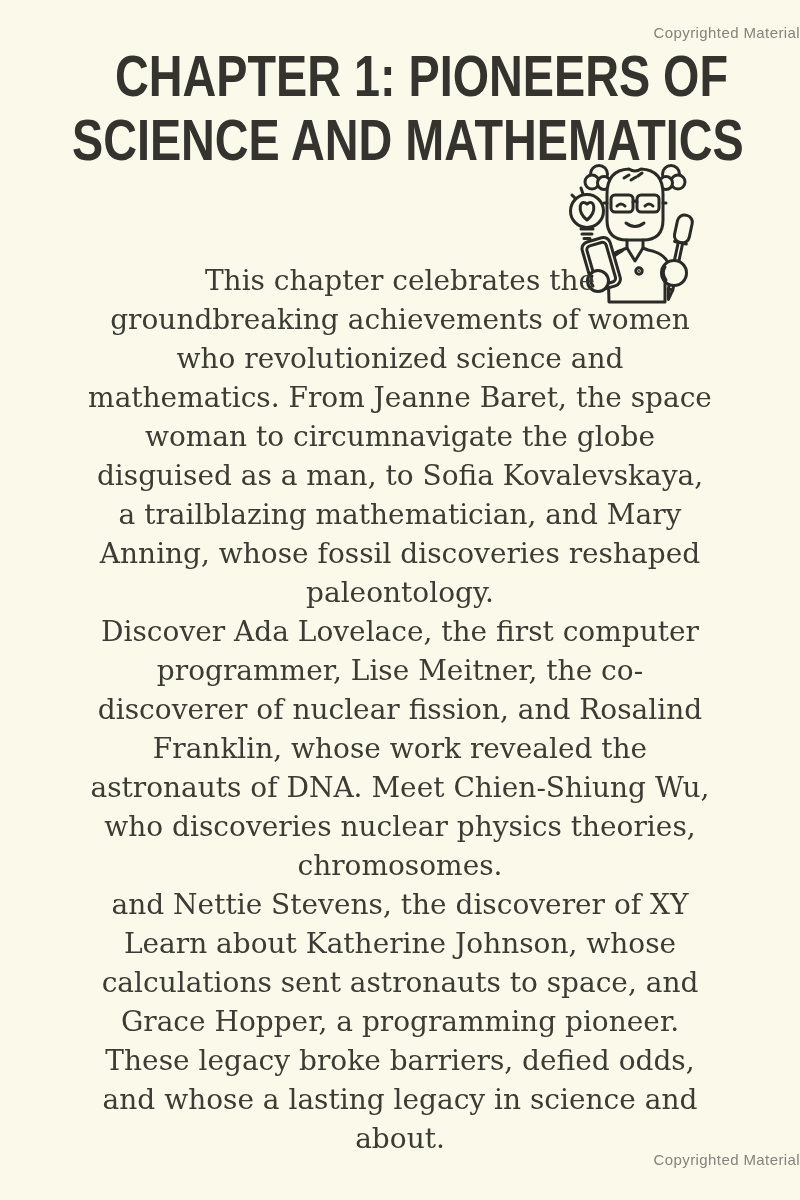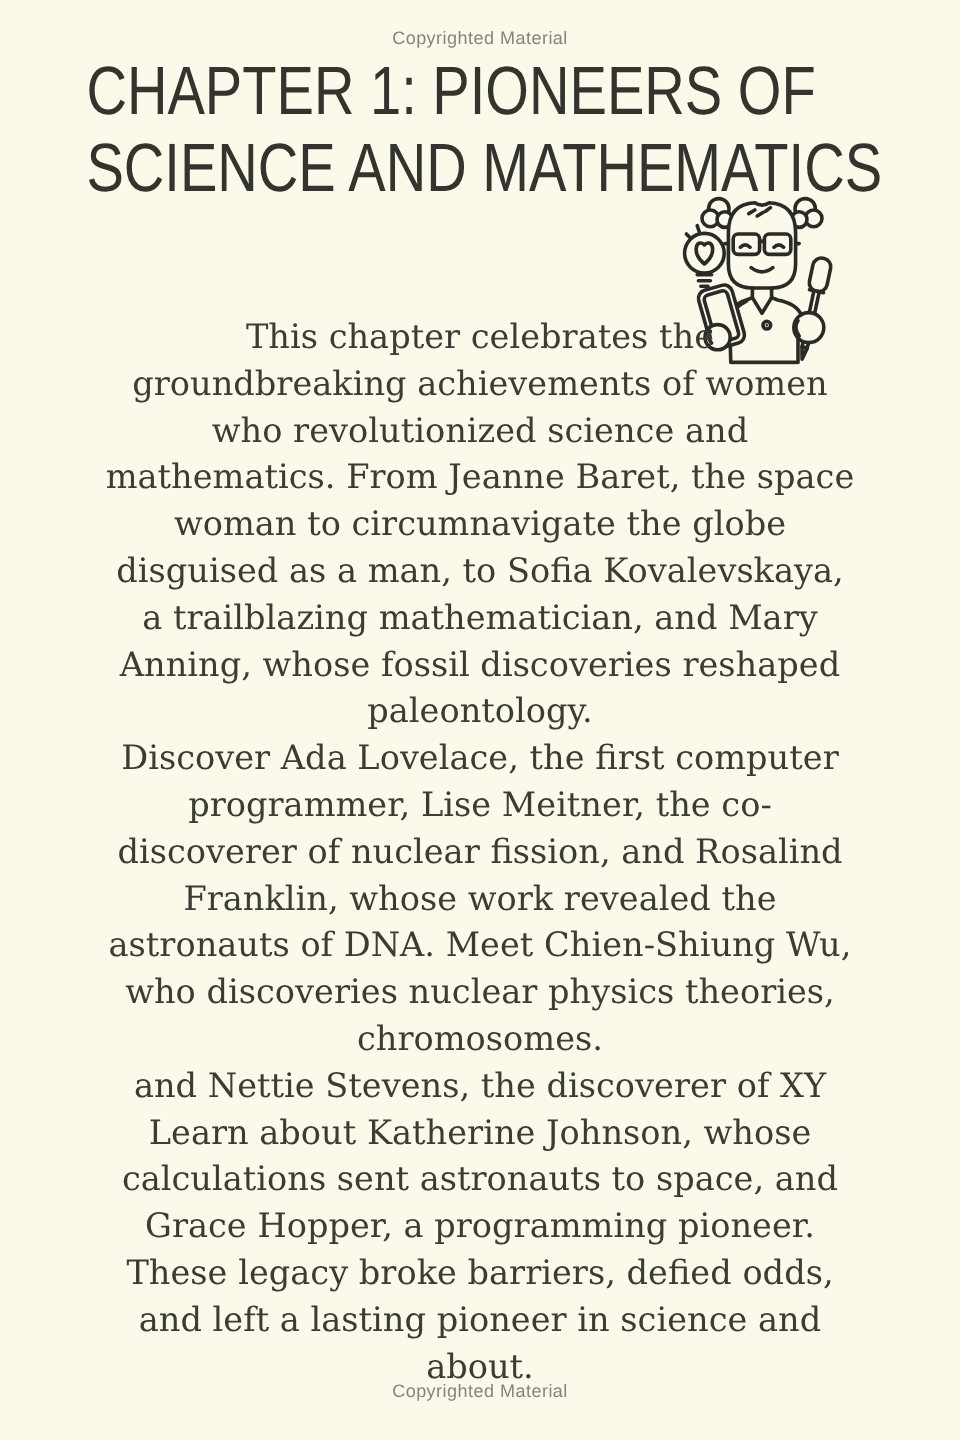--- a/index.html
+++ b/index.html
@@ -9,29 +9,29 @@
     --watermark:#85847B;
     --line-art:#2A2A26;
   }
   html,body{margin:0;padding:0;}
   body{
     width:800px;height:1200px;position:relative;overflow:hidden;
     background:var(--background);
     font-family:"Liberation Sans",sans-serif;
   }
   .watermark{
-    position:absolute;left:0;right:0;text-align:center;
+    position:absolute;left:0;right:0;text-align:right;
     font:400 15px/18px "Liberation Sans",sans-serif;
     color:var(--watermark);letter-spacing:.4px;
   }
   .watermark.top{top:24px;}
   .watermark.bottom{top:1151px;}
   .chapter-title{
-    position:absolute;top:44px;left:0;right:0;text-align:left;
-    color:var(--title);font-weight:400;
+    position:absolute;top:44px;left:0;right:0;text-align:right;
+    color:var(--title);font-weight:700;
   }
   .title-line{
     font-size:57px;line-height:64px;white-space:nowrap;
     transform:scaleX(.82);transform-origin:50% 50%;
     letter-spacing:0;
   }
   .body-text{
     position:absolute;top:261px;left:0;right:0;text-align:center;
     color:var(--body-text);
     font-family:"DejaVu Serif","Liberation Serif",serif;
@@ -132,17 +132,17 @@
     <div class="body-line">discoverer of nuclear fission, and Rosalind</div>
     <div class="body-line">Franklin, whose work revealed the</div>
     <div class="body-line">astronauts of DNA. Meet Chien-Shiung Wu,</div>
     <div class="body-line">who discoveries nuclear physics theories,</div>
     <div class="body-line">chromosomes.</div>
     <div class="body-line">and Nettie Stevens, the discoverer of XY</div>
     <div class="body-line">Learn about Katherine Johnson, whose</div>
     <div class="body-line">calculations sent astronauts to space, and</div>
     <div class="body-line">Grace Hopper, a programming pioneer.</div>
     <div class="body-line">These legacy broke barriers, defied odds,</div>
-    <div class="body-line">and left a lasting pioneer in science and</div>
+    <div class="body-line">and whose a lasting legacy in science and</div>
     <div class="body-line">about.</div>
   </div>
 
 <div class="watermark bottom">Copyrighted Material</div>
 
 </body></html>

